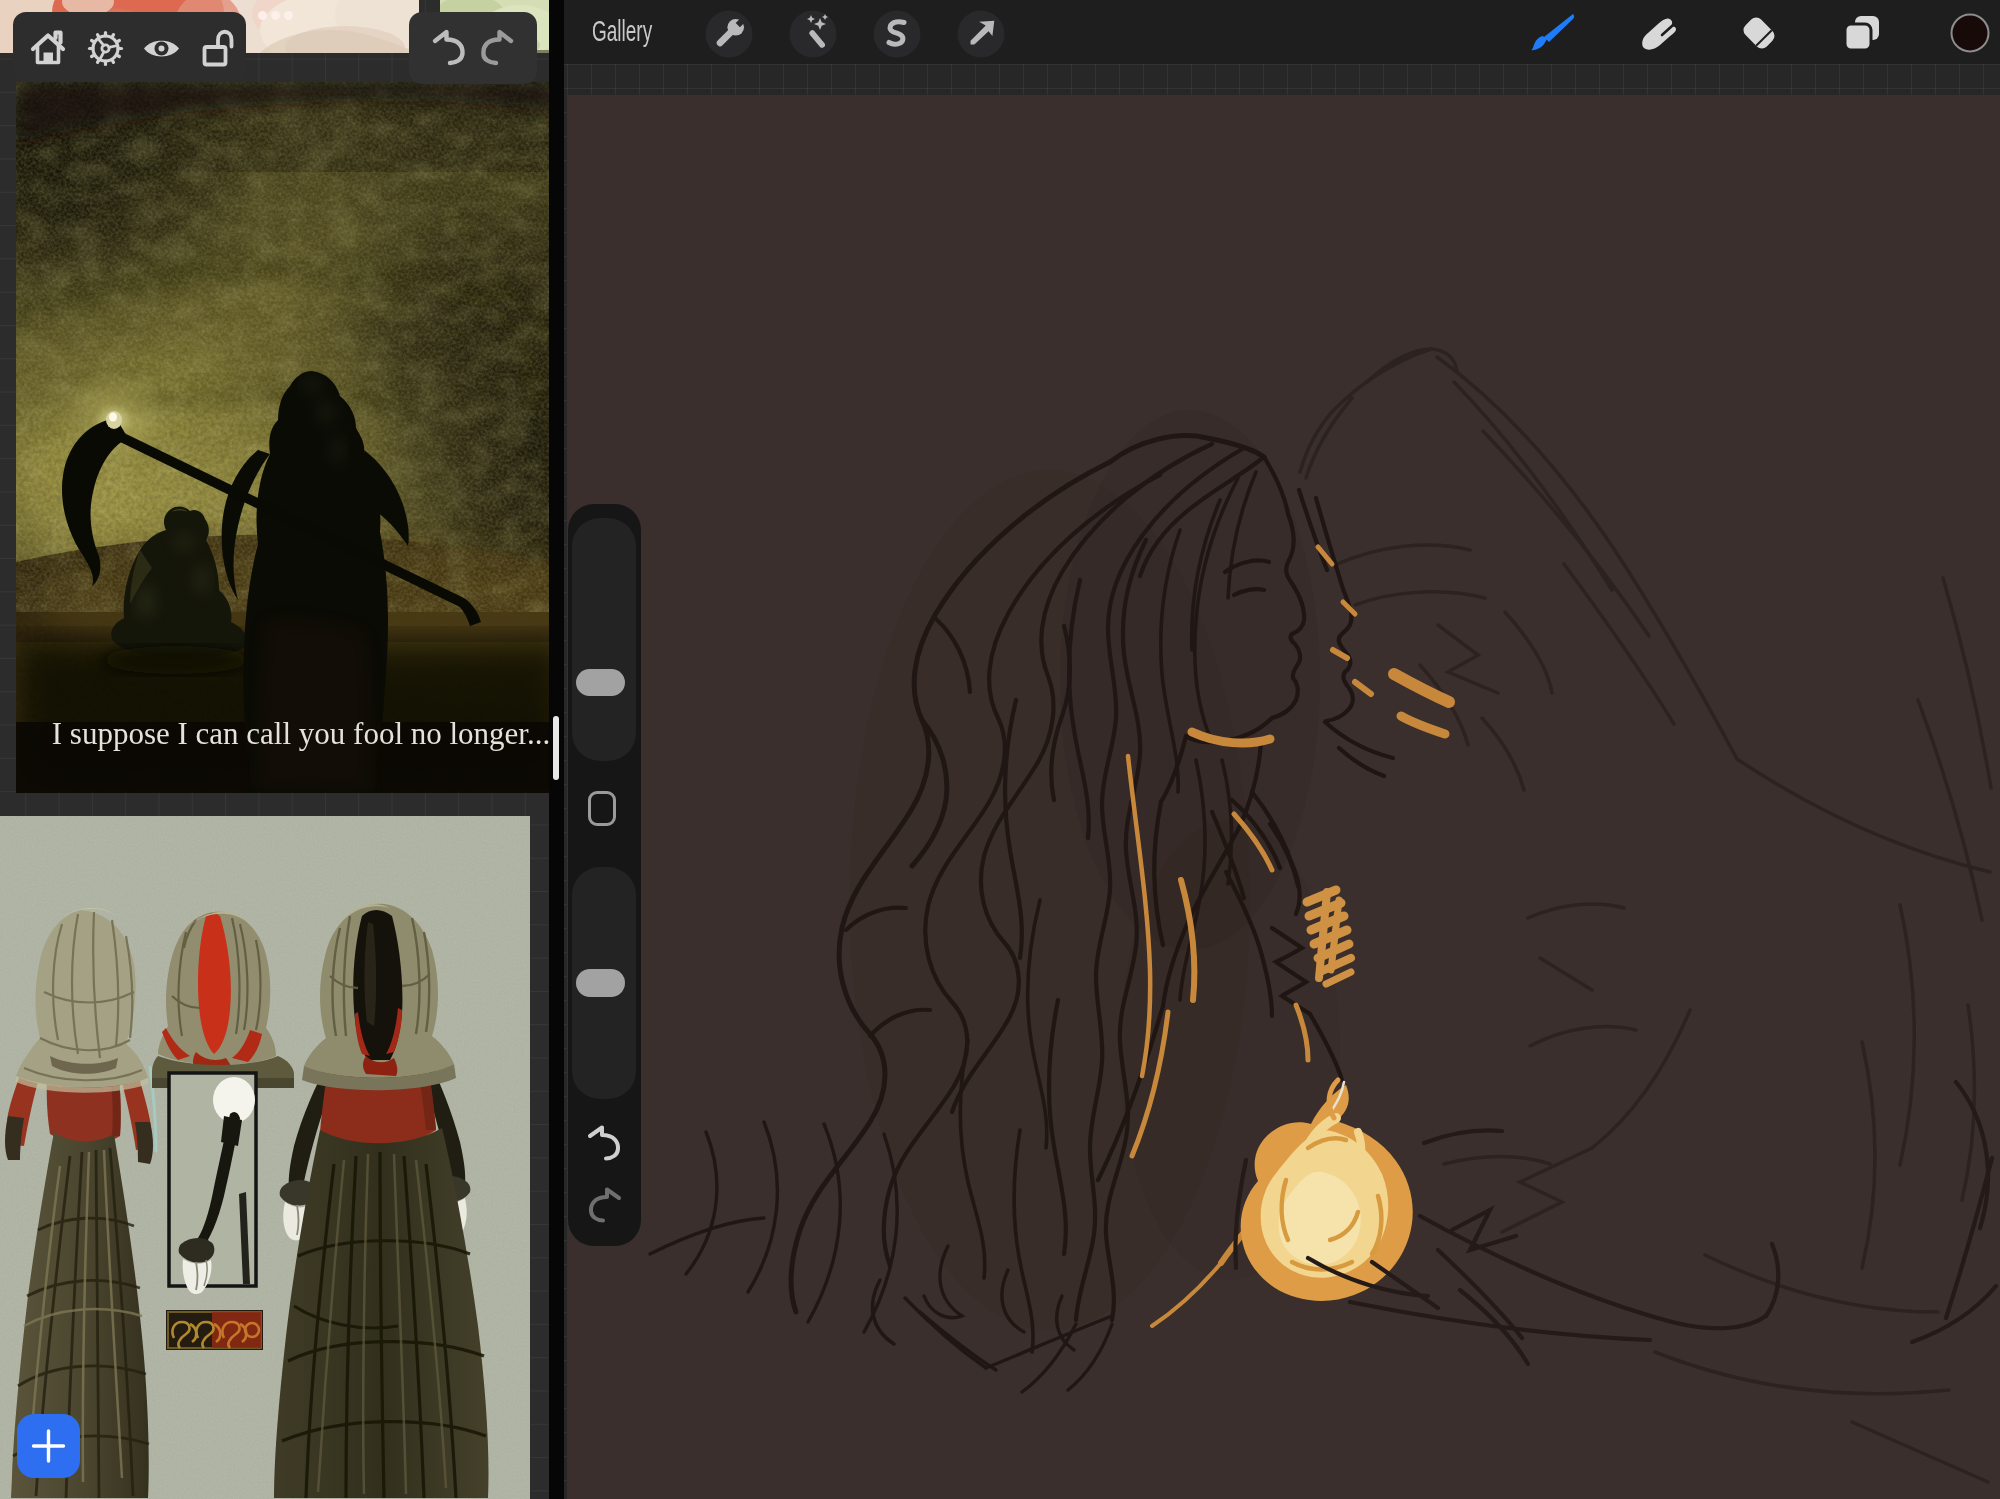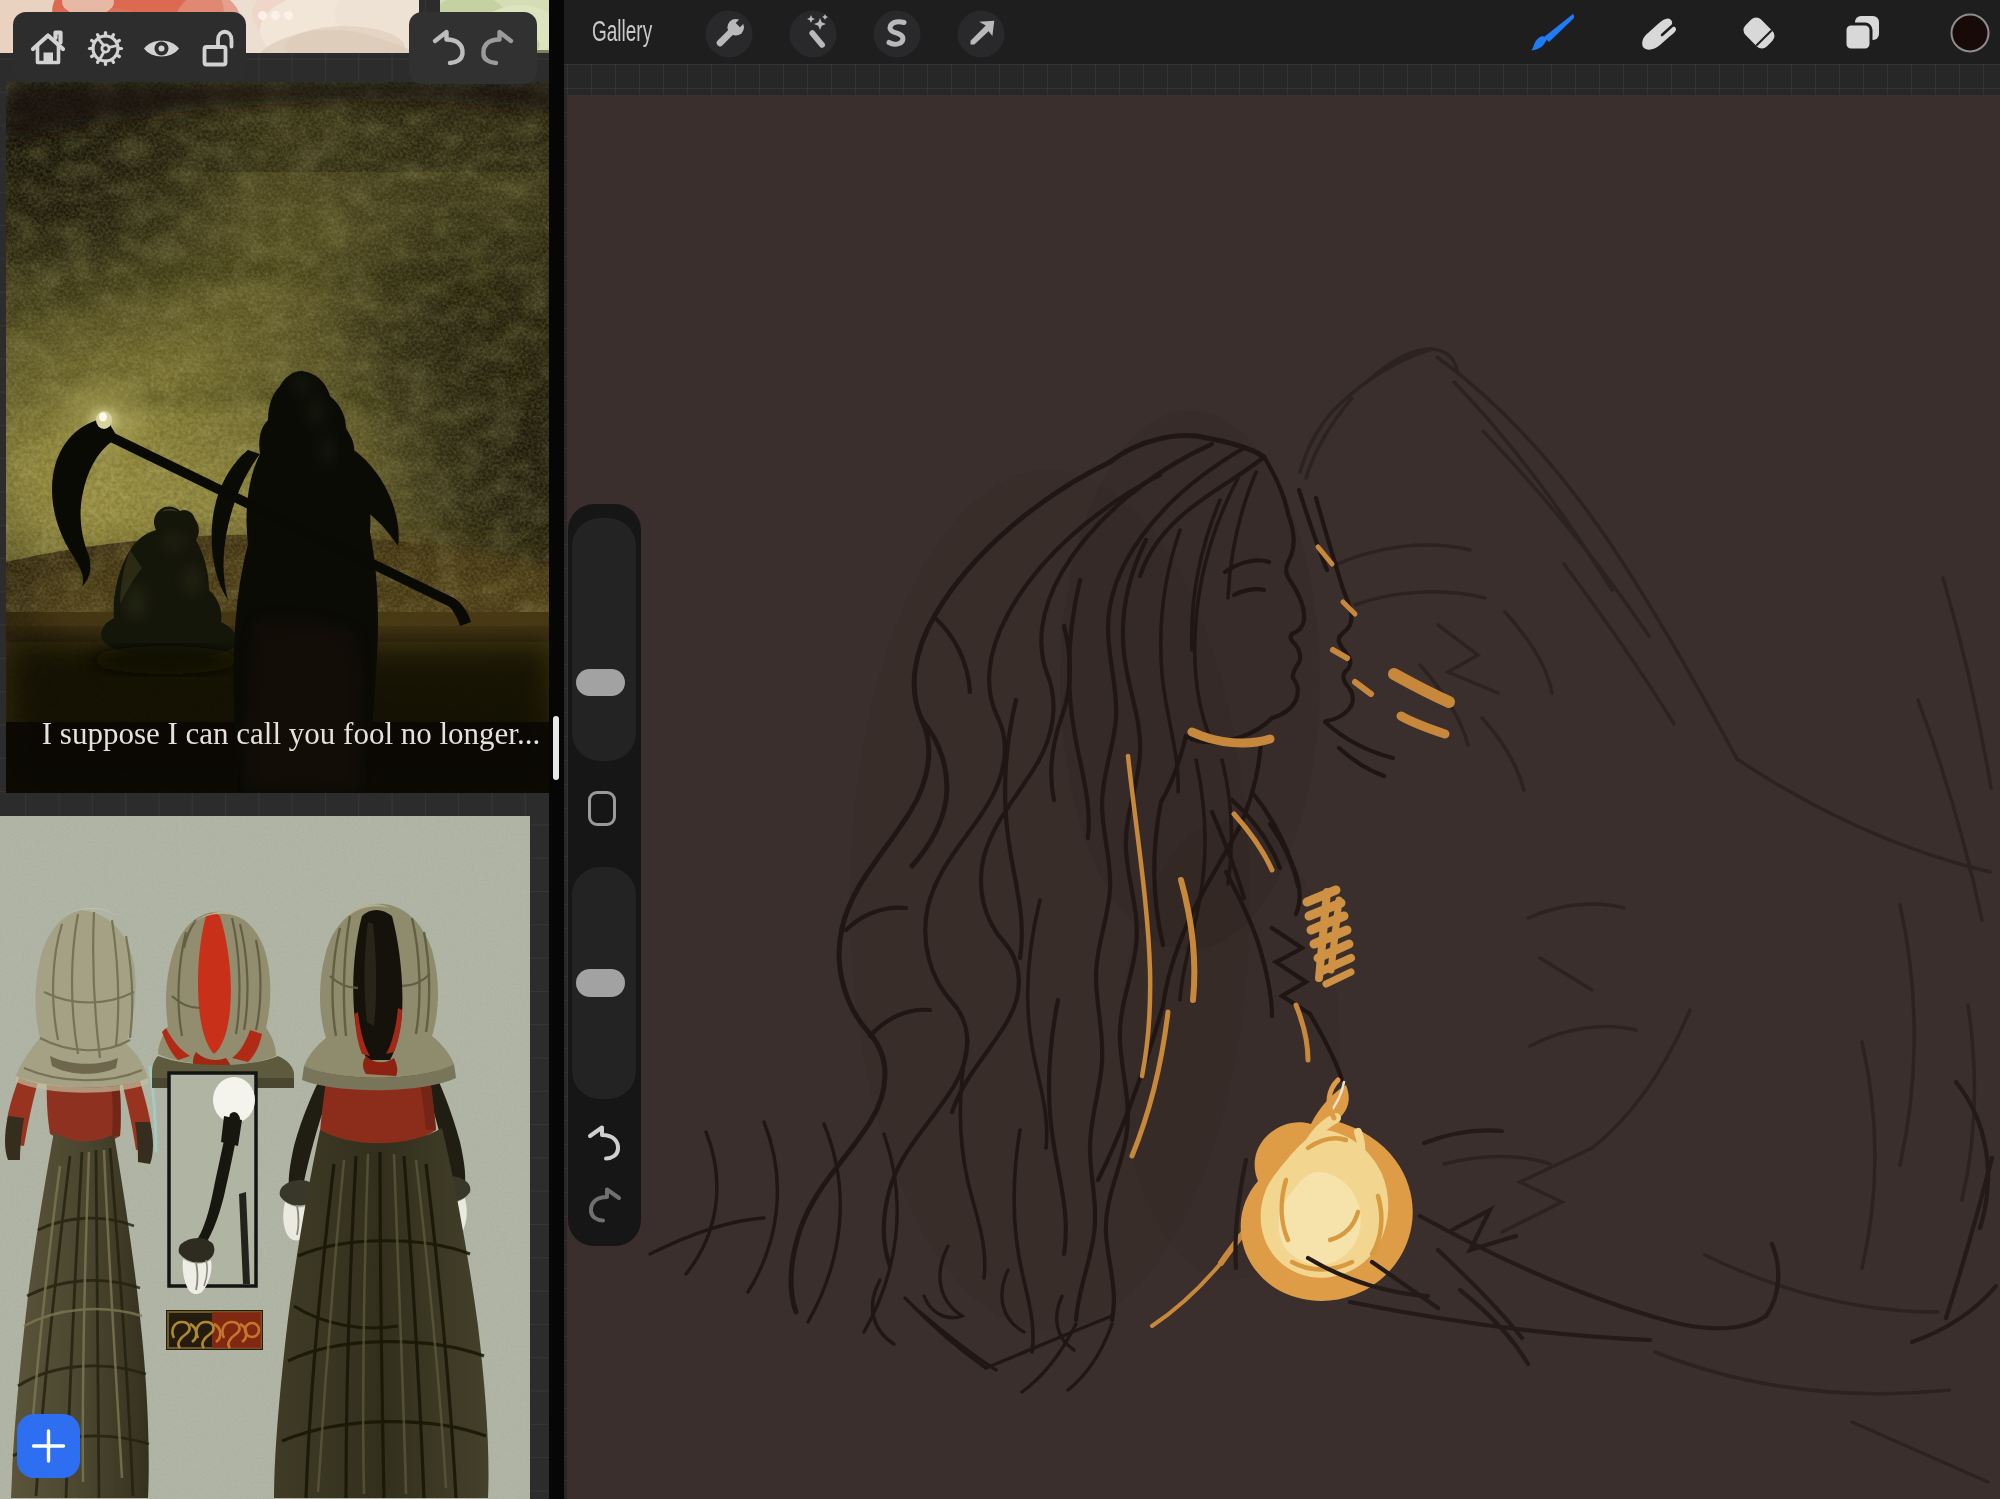--- a/index.html
+++ b/index.html
@@ -33,21 +33,21 @@
   <div class="abs" style="left:440px;top:0;width:109px;height:53px;" id="greenimg">
     <svg width="109" height="53" viewBox="0 0 109 53">
       <rect width="109" height="53" fill="#d5ddb4"></rect>
       <ellipse cx="30" cy="15" rx="35" ry="20" fill="#c4cf9e" opacity="0.9"></ellipse>
       <ellipse cx="80" cy="30" rx="40" ry="25" fill="#dde4c0" opacity="0.9"></ellipse>
       <ellipse cx="55" cy="45" rx="45" ry="15" fill="#bfca9a" opacity="0.8"></ellipse>
       <rect y="50" width="109" height="3" fill="#7a815e"></rect>
     </svg>
   </div>
 
-  <div class="abs" id="reaper" style="left:6px;top:82px;width:549px;height:711px;">
+  <div class="abs" id="reaper" style="left:16px;top:82px;width:549px;height:711px;">
   <svg width="549" height="711" viewBox="0 0 549 711">
     <defs>
       <radialGradient id="rgbase" cx="0.3" cy="0.45" r="0.9">
         <stop offset="0" stop-color="#5b5424"></stop>
             <stop offset="0.55" stop-color="#433d1b"></stop>
             <stop offset="1" stop-color="#1c180a"></stop>
       </radialGradient>
       <radialGradient id="rgbright" cx="0.5" cy="0.5" r="0.5">
         <stop offset="0" stop-color="#8f8739" stop-opacity="0.9"></stop>
             <stop offset="0.6" stop-color="#6f682c" stop-opacity="0.45"></stop>

